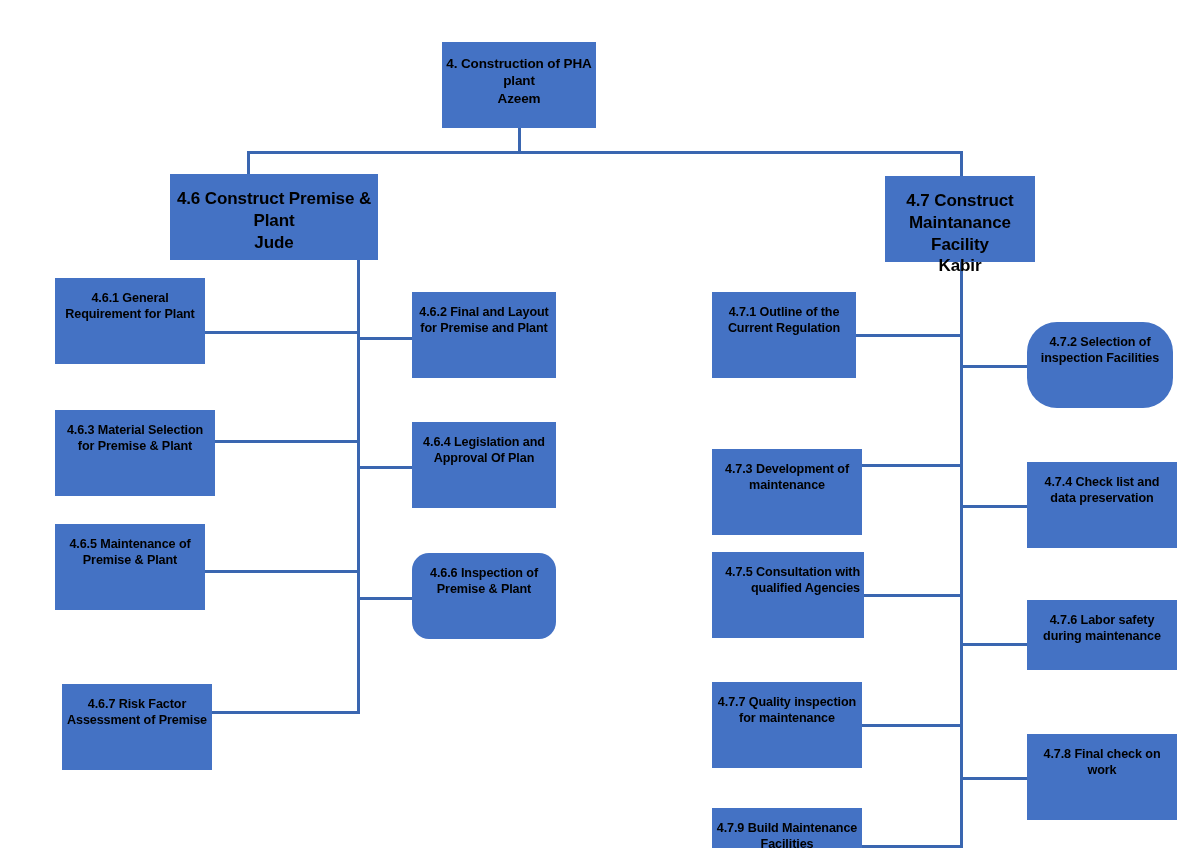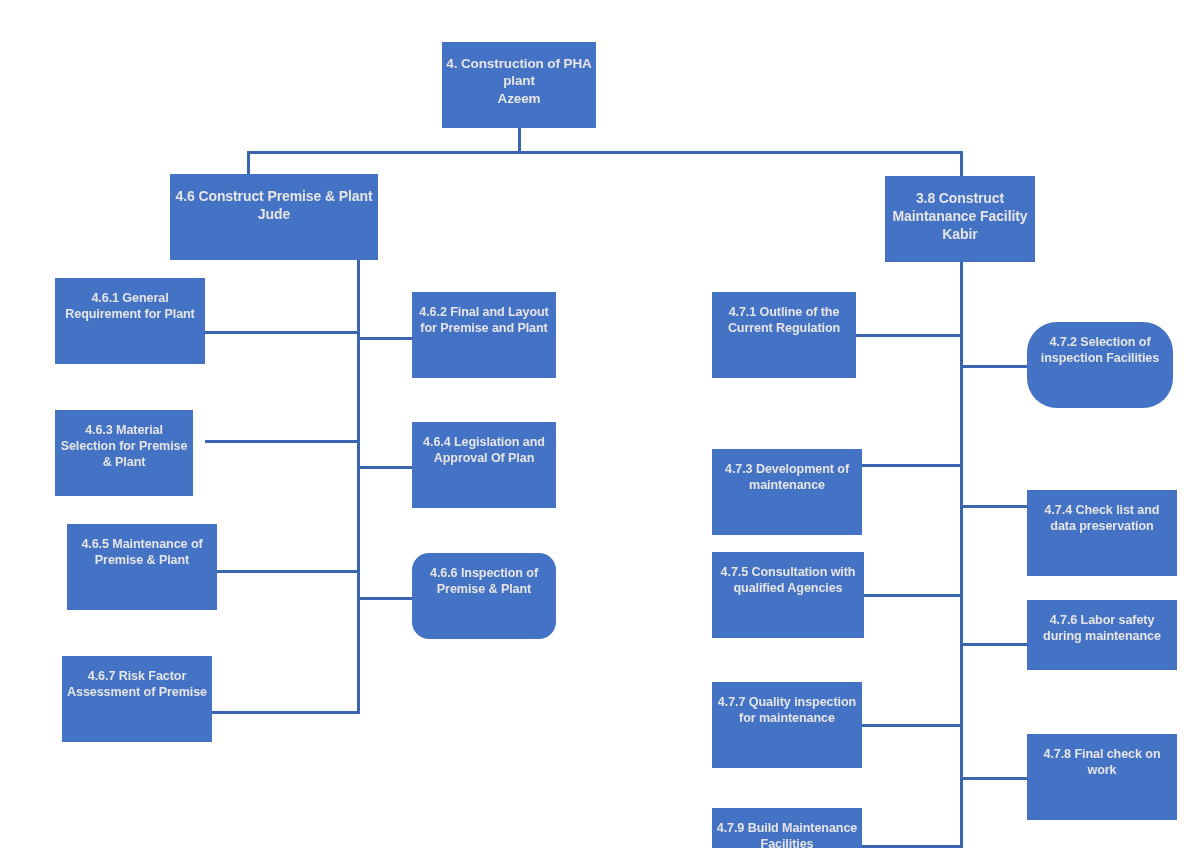--- a/index.html
+++ b/index.html
@@ -14,37 +14,37 @@
     position: relative;
     width: 1200px;
     height: 848px;
     background: #ffffff;
     overflow: hidden;
   }
   .node {
     position: absolute;
     box-sizing: border-box;
     background: #4472C4;
-    color: #e5e5e5;
+    color: #000000;
     text-align: center;
     font-weight: bold;
     line-height: 1.28;
     letter-spacing: -0.1px;
     display: block;
     padding-top: 10px;
     padding-left: 4px;
     padding-right: 4px;
     white-space: pre-line;
   }
   .node.root {
     font-size: 13.5px;
     padding-top: 13px;
   }
   .node.lvl2 {
-    font-size: 14px;
+    font-size: 17px;
     padding-top: 14px;
   }
   .node.lvl3 {
     font-size: 12.6px;
     padding-top: 12px;
   }
   .conn {
     position: absolute;
     background: #3A66B0;
   }
@@ -82,34 +82,34 @@
     </div>
 
   <div id="node-layer">
 
     <div class="node root" id="node-root" style="left: 442px; top: 42px; width: 154px; height: 86px;">4. Construction of PHA plant
 Azeem</div>
 
     <div class="node lvl2" id="node-branch-left" style="left: 170px; top: 174px; width: 208px; height: 86px;">4.6 Construct Premise &amp; Plant
 Jude</div>
 
-    <div class="node lvl2" id="node-branch-right" style="left: 885px; top: 176px; width: 150px; height: 86px;">3.8 Construct Maintanance Facility
+    <div class="node lvl2" id="node-branch-right" style="left: 885px; top: 176px; width: 150px; height: 86px;">4.7 Construct Maintanance Facility
 Kabir</div>
 
   <div class="node lvl3" style="left: 55px; top: 278px; width: 150px; height: 86px;">4.6.1 General Requirement for Plant</div>
       <div class="node lvl3" style="left: 412px; top: 292px; width: 144px; height: 86px;">4.6.2 Final and Layout for Premise and Plant</div>
-      <div class="node lvl3" style="left: 55px; top: 410px; width: 138px; height: 86px;">4.6.3 Material Selection for Premise &amp; Plant</div>
+      <div class="node lvl3" style="left: 55px; top: 410px; width: 160px; height: 86px;">4.6.3 Material Selection for Premise &amp; Plant</div>
       <div class="node lvl3" style="left: 412px; top: 422px; width: 144px; height: 86px;">4.6.4 Legislation and Approval Of Plan</div>
-      <div class="node lvl3" style="left: 55px; top: 524px; width: 150px; height: 86px; margin-left: 12px;">4.6.5 Maintenance of Premise &amp; Plant</div>
+      <div class="node lvl3" style="left: 55px; top: 524px; width: 150px; height: 86px;">4.6.5 Maintenance of Premise &amp; Plant</div>
       <div class="node lvl3" style="left: 412px; top: 553px; width: 144px; height: 86px; border-radius: 17px;">4.6.6 Inspection of Premise &amp; Plant</div>
-      <div class="node lvl3" style="left: 62px; top: 656px; width: 150px; height: 86px;">4.6.7 Risk Factor Assessment of Premise</div>
+      <div class="node lvl3" style="left: 62px; top: 684px; width: 150px; height: 86px;">4.6.7 Risk Factor Assessment of Premise</div>
       <div class="node lvl3" style="left: 712px; top: 292px; width: 144px; height: 86px;">4.7.1 Outline of the Current Regulation</div>
       <div class="node lvl3" style="left: 1027px; top: 322px; width: 146px; height: 86px; border-radius: 30px;">4.7.2 Selection of inspection Facilities</div>
       <div class="node lvl3" style="left: 712px; top: 422px; width: 150px; height: 86px; margin-top: 27px;">4.7.3 Development of maintenance</div>
-      <div class="node lvl3" style="left: 1027px; top: 462px; width: 150px; height: 86px; margin-top: 28px;">4.7.4 Check list and data preservation</div>
-      <div class="node lvl3" style="left: 712px; top: 552px; width: 152px; height: 86px;">4.7.5 Consultation with qualified Agencies</div>
+      <div class="node lvl3" style="left: 1027px; top: 462px; width: 150px; height: 86px;">4.7.4 Check list and data preservation</div>
+      <div class="node lvl3" style="left: 712px; top: 552px; width: 152px; height: 86px; text-align: right;">4.7.5 Consultation with qualified Agencies</div>
       <div class="node lvl3" style="left: 1027px; top: 600px; width: 150px; height: 70px;">4.7.6 Labor safety during maintenance</div>
       <div class="node lvl3" style="left: 712px; top: 682px; width: 150px; height: 86px;">4.7.7 Quality inspection for maintenance</div>
       <div class="node lvl3" style="left: 1027px; top: 734px; width: 150px; height: 86px;">4.7.8 Final check on work</div>
       <div class="node lvl3" style="left: 712px; top: 808px; width: 150px; height: 86px;">4.7.9 Build Maintenance Facilities</div>
     </div>
 
 </div>
 
 </body></html>

